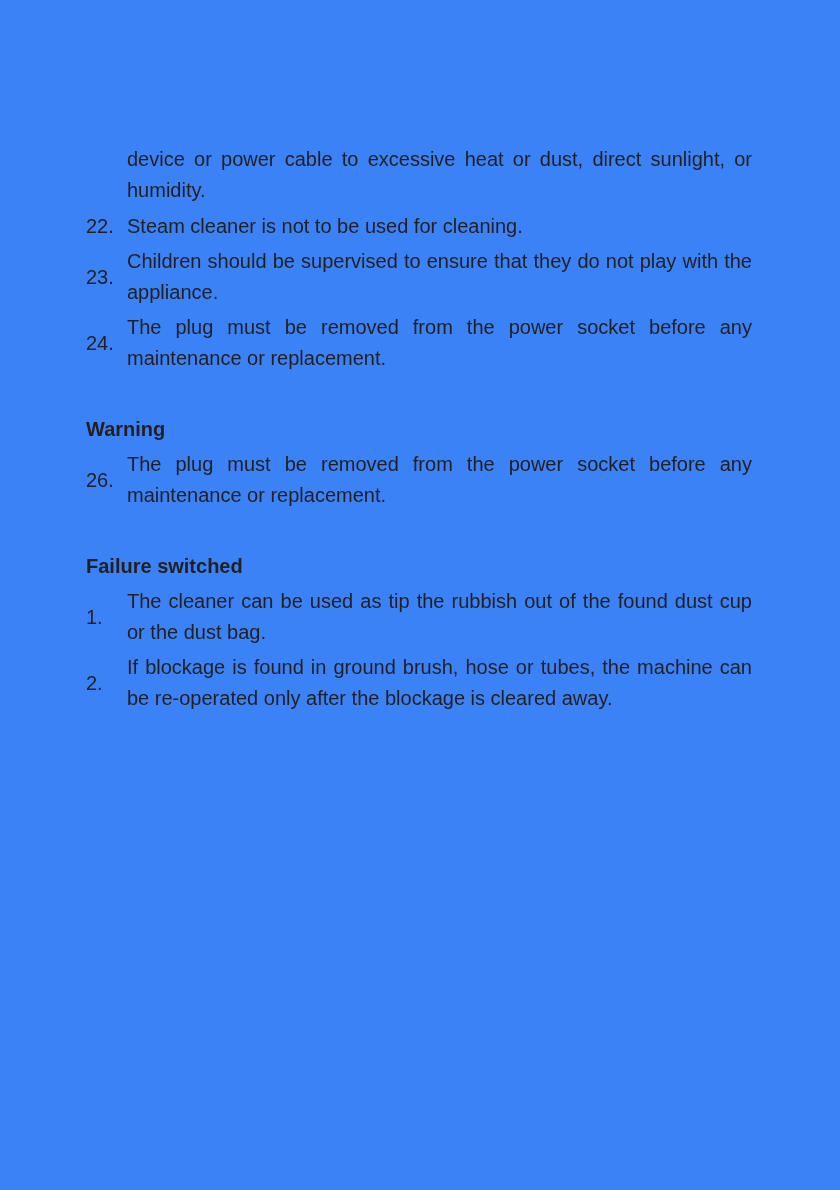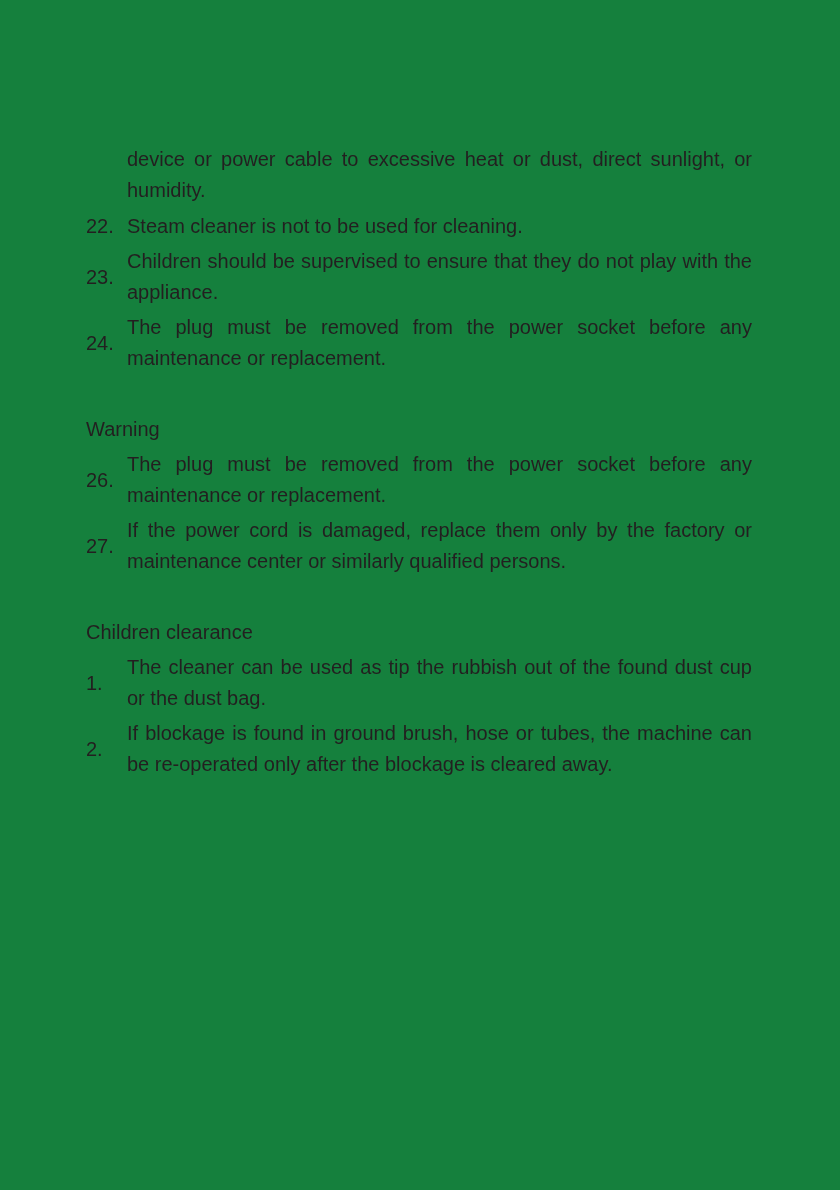--- a/index.html
+++ b/index.html
@@ -11,21 +11,21 @@
     width: 840px;
     height: 1190px;
     font-family: "Liberation Sans", sans-serif;
     color: #231f20;
     -webkit-font-smoothing: antialiased;
   }
   .page {
     position: relative;
     width: 840px;
     height: 1190px;
-    background: #15803d;
+    background: #3b82f6;
     overflow: hidden;
   }
   .content {
     position: absolute;
     left: 86px;
     top: 144px;
     width: 666px;
     font-size: 20px;
     line-height: 31px;
   }
@@ -41,21 +41,21 @@
   }
   .item .num {
     flex: 0 0 41px;
   }
   .item .txt {
     flex: 1 1 auto;
     text-align: justify;
     text-align-last: left;
   }
   .heading {
-    font-weight: normal;
+    font-weight: bold;
     margin: 40px 0 4px 0;
   }
   .sub-para {
     margin: 0 0 4px 0;
   }
 </style>
 </head>
 <body>
 
 <div class="page">
@@ -79,26 +79,22 @@
     </div>
 
 
     <div class="heading">Warning</div>
 
     <div class="item">
       <span class="num">26.</span>
       <span class="txt">The plug must be removed from the power socket before any maintenance or replacement.</span>
     </div>
 
-    <div class="item">
-      <span class="num">27.</span>
-      <span class="txt">If the power cord is damaged, replace them only by the factory or maintenance center or similarly qualified persons.</span>
-    </div>
 
-    <div class="heading">Children clearance</div>
+    <div class="heading">Failure switched</div>
 
 
     <div class="item">
       <span class="num">1.</span>
       <span class="txt">The cleaner can be used as tip the rubbish out of the found dust cup or the dust bag.</span>
     </div>
 
     <div class="item">
       <span class="num">2.</span>
       <span class="txt">If blockage is found in ground brush, hose or tubes, the machine can be re-operated only after the blockage is cleared away.</span>

